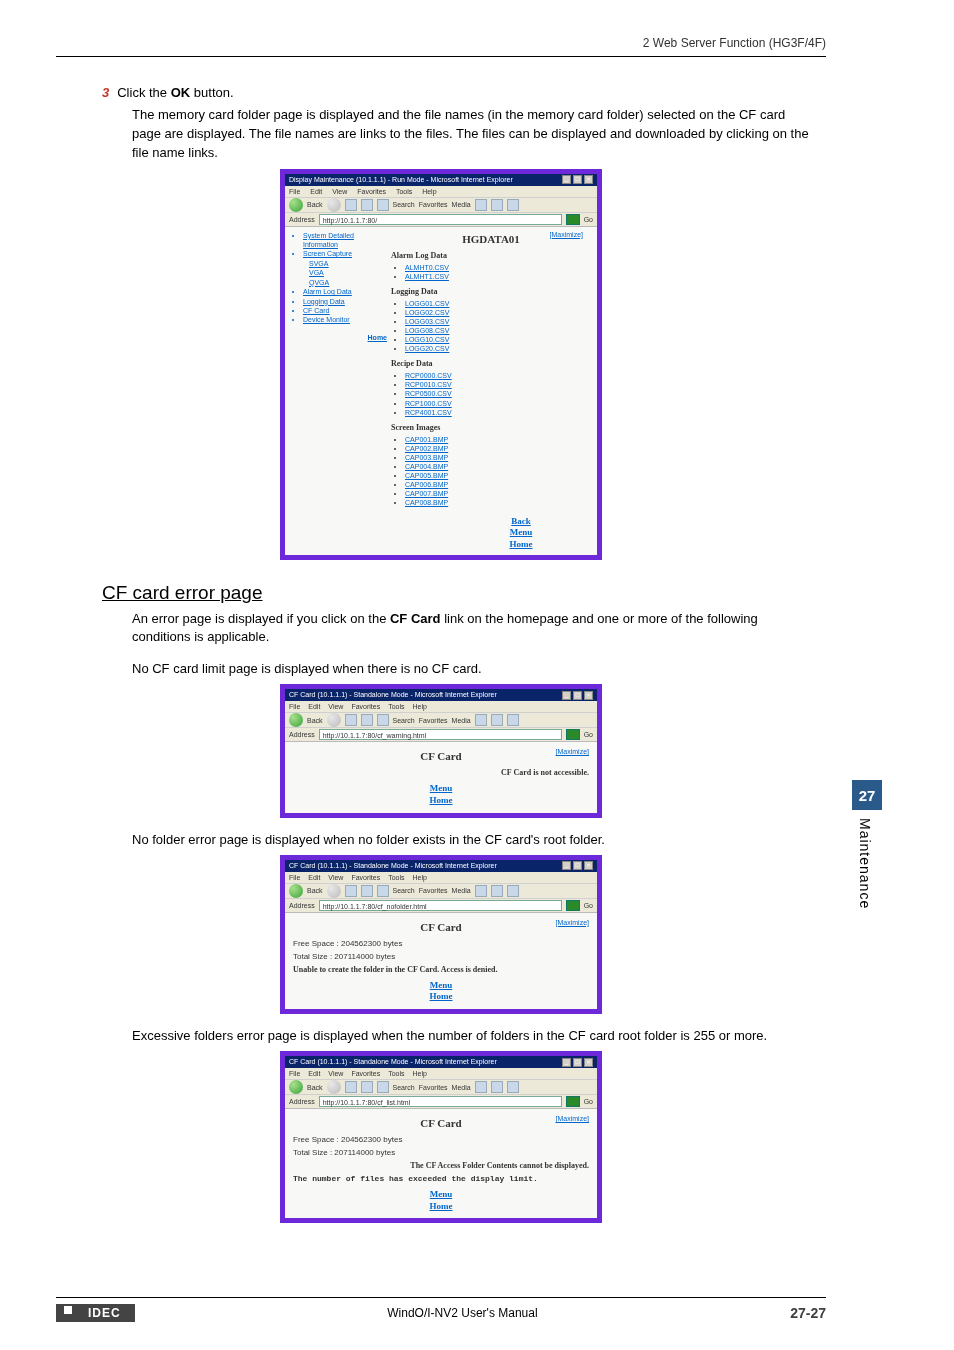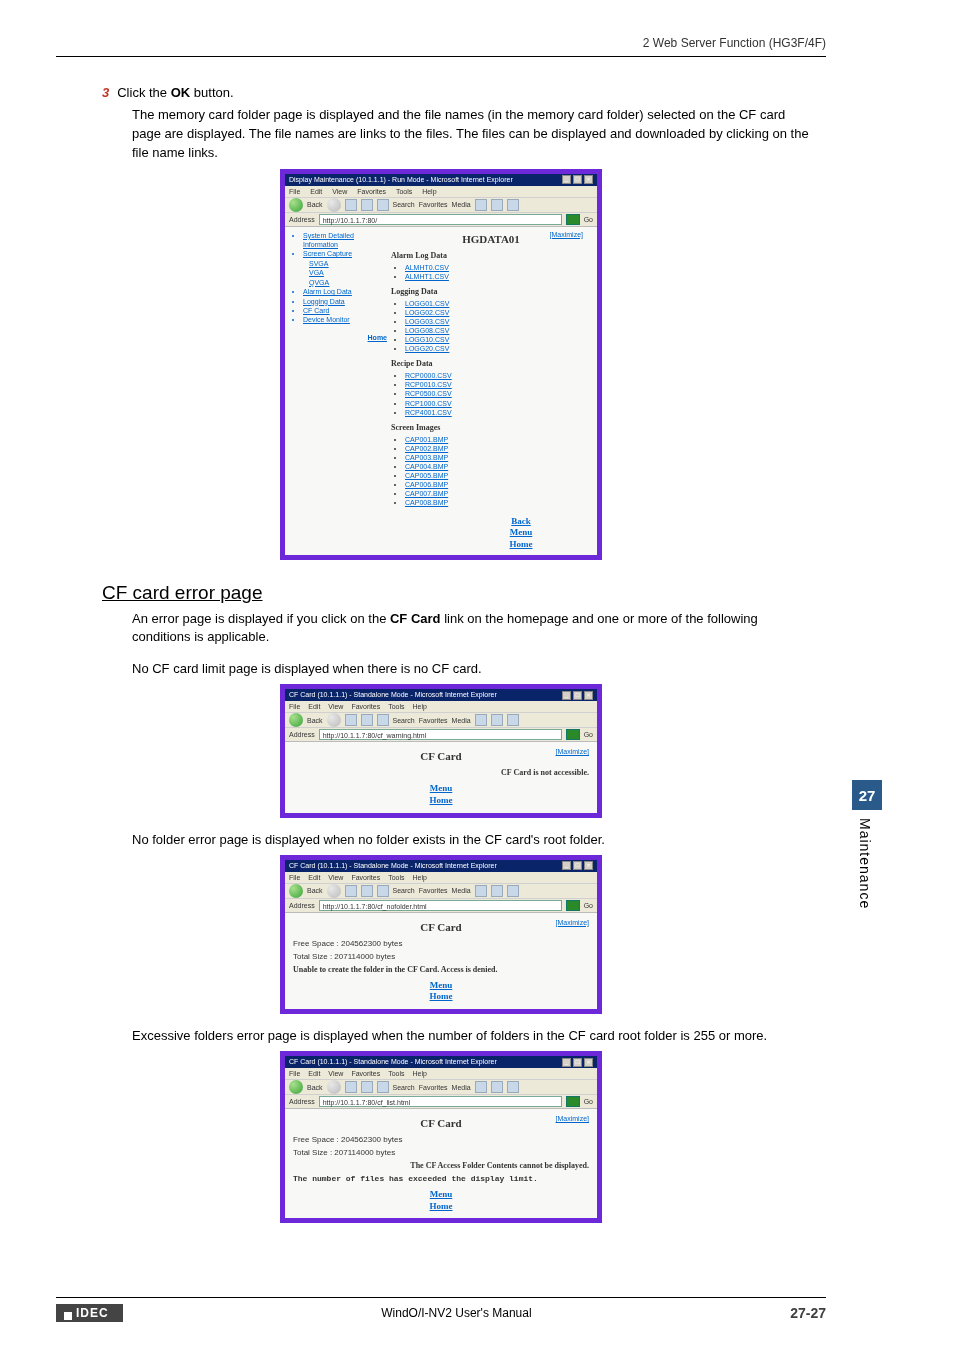--- a/index.html
+++ b/index.html
@@ -63,21 +63,21 @@
   .ss-small { width: 322px; }
   .ss-small .ss-body { min-height: 64px; }
 
   
   .side-tab { position: absolute; right: 0; top: 780px; display: flex; flex-direction: column; align-items: center; }
   .side-tab-num { background: #2a5a8a; color: #fff; width: 30px; height: 30px; display: flex; align-items: center; justify-content: center; font-size: 15px; font-weight: bold; }
   .side-tab-text { writing-mode: vertical-rl; font-size: 14px; padding: 8px 5px 0 0; letter-spacing: 1px; }
 
   
   .footer { position: absolute; bottom: 28px; left: 56px; right: 56px; border-top: 1px solid #000; padding-top: 6px; display: flex; justify-content: space-between; align-items: center; font-size: 11px; }
-  .footer-left { background: #444; color: #fff; padding: 2px 14px 2px 8px; font-weight: bold; font-size: 12px; letter-spacing: 1px; display: flex; align-items: flex-end; gap: 4px; }
+  .footer-left { background: #444; color: #fff; padding: 2px 14px 2px 8px; font-weight: bold; font-size: 12px; letter-spacing: 1px; display: flex; align-items: flex-start; gap: 16px; }
   .footer-left .sq { width: 8px; height: 8px; background: #fff; }
   .footer-center { font-size: 12px; }
   .footer-right { font-weight: bold; font-size: 14px; }
   .footer-right .pg { color: #404040; margin-top: 16px; }
 </style>
 </head>
 <body>
 <div class="page">
 
 <div class="top-header">2 Web Server Function (HG3F/4F)</div>

